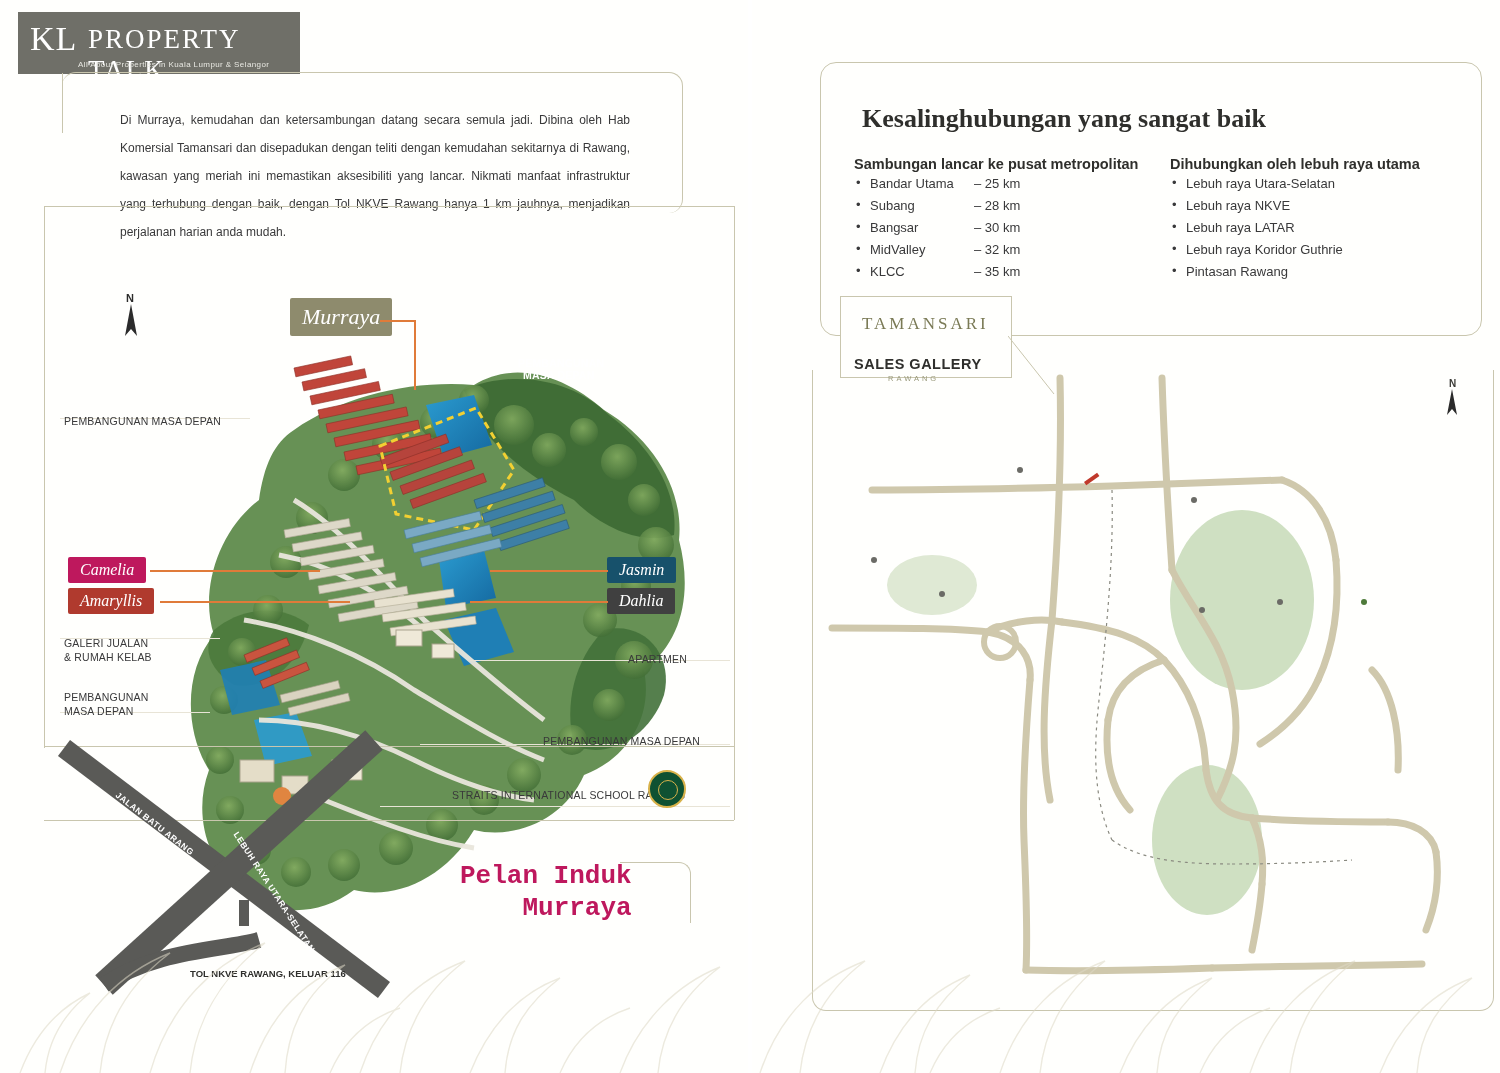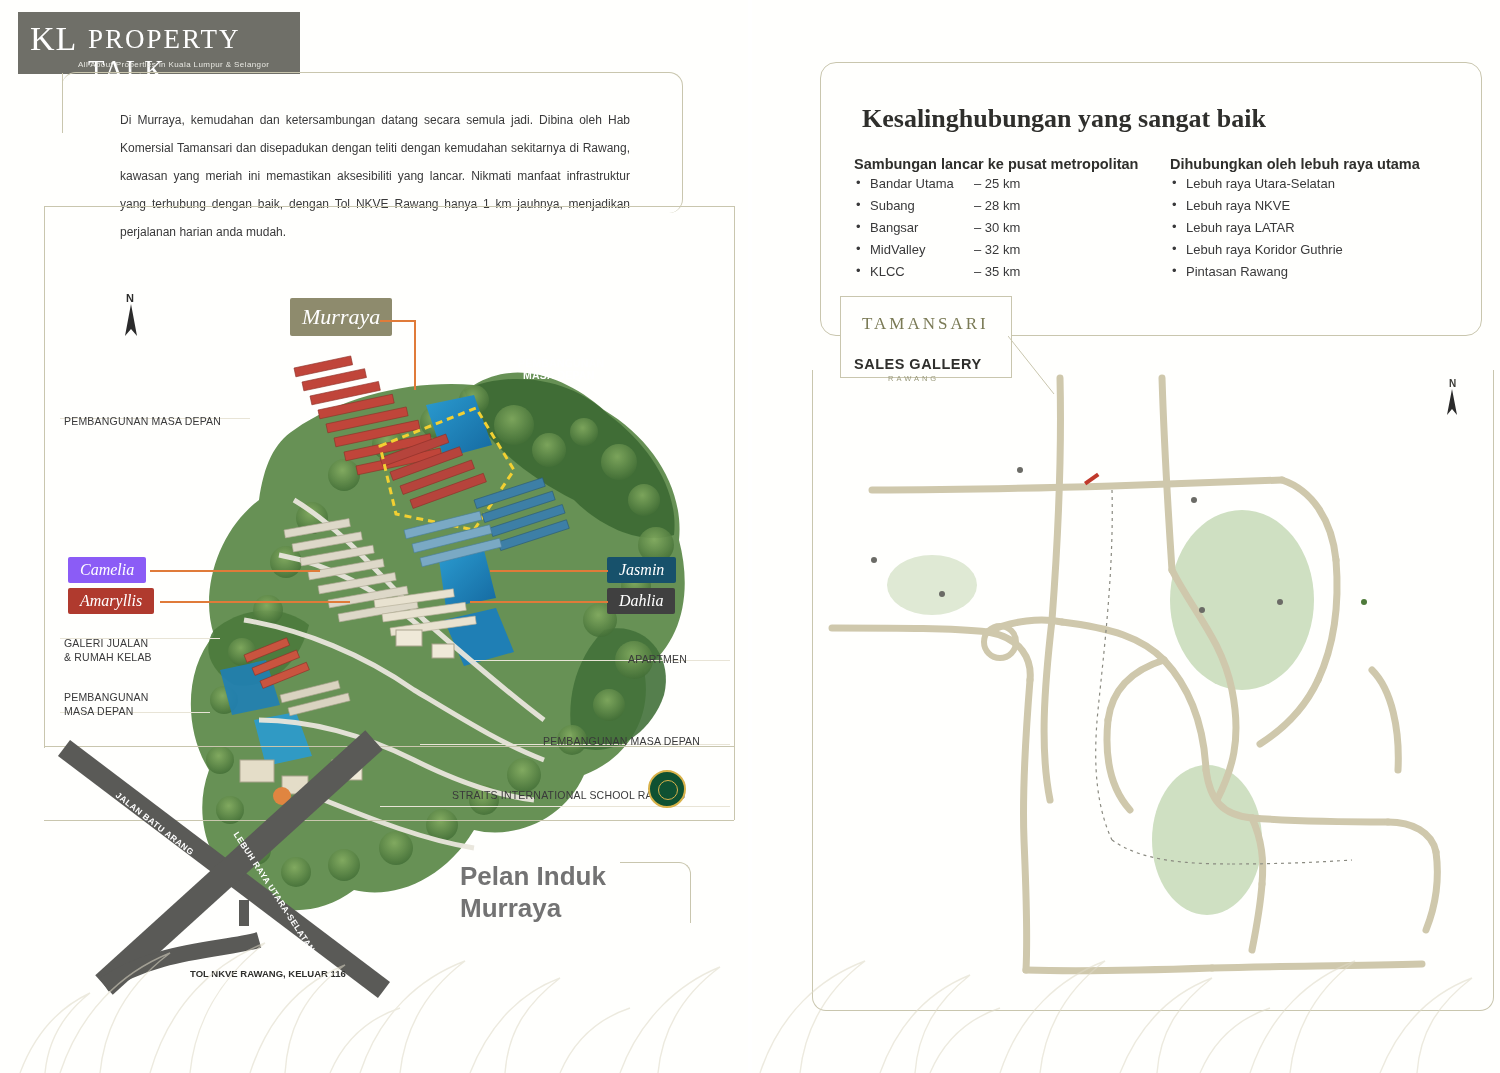--- a/index.html
+++ b/index.html
@@ -80,39 +80,39 @@
   .chip{
     position:absolute;height:26px;line-height:26px;
     font-family:"Liberation Serif", serif;
     font-size:16px;font-style:italic;color:#ffffff;
     padding:0 12px;border-radius:2px;white-space:nowrap;
   }
   .chip.murraya{
     left:290px;top:298px;height:38px;line-height:38px;font-size:22px;
     background:#8e8b6d;color:#ffffff;
   }
-  .chip.camelia{left:68px;top:557px;background:#8b5cf6;}
+  .chip.camelia{left:68px;top:557px;background:#be185d;}
   .chip.amaryllis{left:68px;top:588px;background:#b03a2e;}
   .chip.jasmin{left:607px;top:557px;background:#17516b;}
   .chip.dahlia{left:607px;top:588px;background:#404040;}
 
   .leader{position:absolute;background:#e07b39;height:1.5px;}
 
   .ann{
     position:absolute;font-size:10.5px;color:#39393a;line-height:14px;
     letter-spacing:.2px;
   }
   .ann.b{font-weight:bold;}
 
   .mapline{position:absolute;background:#e8e4d6;height:1px;}
 
   .pelan{
     position:absolute;left:460px;top:860px;
-    font-family:Liberation Sans, sans-serif;
-    font-size:26px;font-weight:bold;color:#737373;line-height:32px;
+    font-family:Liberation Mono, monospace;
+    font-size:26px;font-weight:bold;color:#be185d;line-height:32px;text-align:right;
   }
   .pelan-frame{
     position:absolute;left:620px;top:862px;width:70px;height:60px;
     border:1px solid #c9c6ae;border-left:none;border-bottom:none;border-radius:0 12px 0 0;
   }
 
   .toll{
     position:absolute;left:190px;top:968px;font-size:9.5px;font-weight:bold;color:#2f2f2c;
   }
   .roadlbl{

